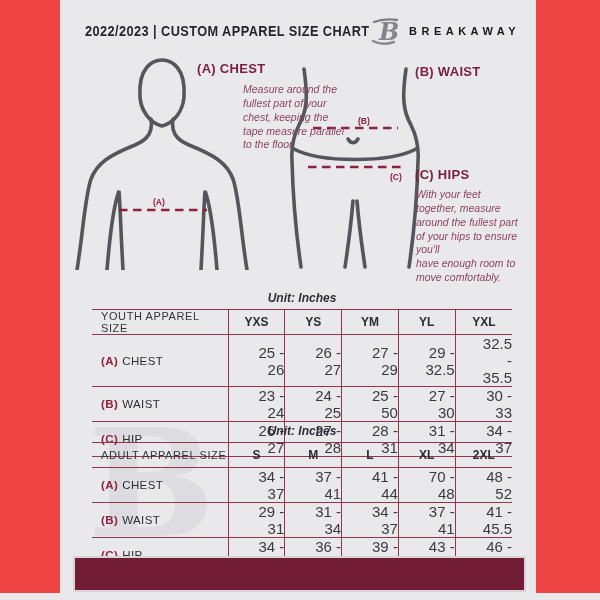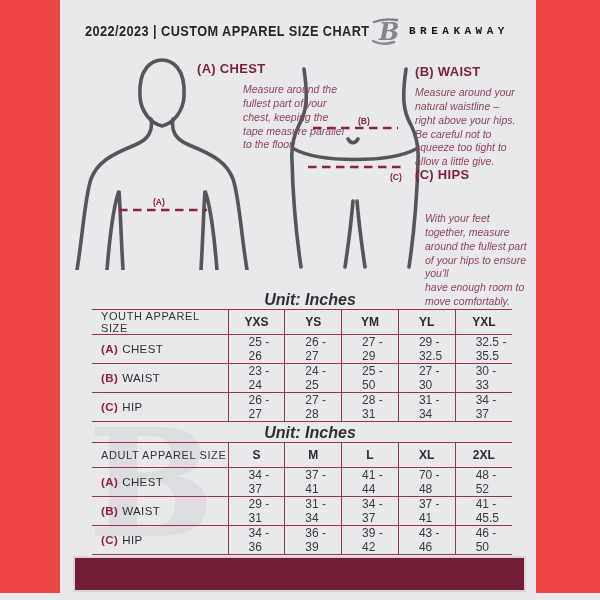--- a/index.html
+++ b/index.html
@@ -7,52 +7,52 @@
           font-family:"Liberation Sans", sans-serif;}
   
   #page{position:absolute;left:60px;top:0;width:476px;height:593px;background:#e9e9eb;overflow:hidden;}
   #bottom-strip{position:absolute;left:0;top:593px;width:600px;height:7px;background:#e9e9eb;}
 
   
   .hdr-title{position:absolute;left:25px;top:22px;font-size:15px;font-weight:bold;color:#26262e;
              letter-spacing:.5px;transform:scaleX(.85);transform-origin:left center;white-space:nowrap;z-index:2;}
   .logo-wrap{position:absolute;left:310px;top:15px;width:34px;height:32px;z-index:2;}
   .brand{position:absolute;left:349px;top:25px;font-size:11px;font-weight:bold;color:#17171c;
-         letter-spacing:4.5px;z-index:2;white-space:nowrap;font-family:Liberation Mono, monospace;}
+         letter-spacing:4.5px;z-index:2;white-space:nowrap;}
 
   
   .guide-h{position:absolute;font-size:13px;font-weight:bold;color:#7a1e3e;letter-spacing:.3px;z-index:2;}
   .guide-p{position:absolute;font-size:10.5px;font-style:italic;color:#8d4263;line-height:1.32;
            white-space:pre-line;z-index:2;}
   .measure-tag{position:absolute;font-size:8.5px;font-weight:bold;color:#8e2040;z-index:2;}
   #figures{position:absolute;left:0;top:55px;z-index:2;}
   .fig{stroke:#55555c;stroke-width:3.6;fill:none;stroke-linecap:round;}
   .dash{stroke:#8e2040;stroke-width:2.4;fill:none;stroke-dasharray:8.5 5.5;}
 
   
   .sec-title{position:absolute;left:32px;width:420px;text-align:center;font-size:12.5px;font-weight:bold;
              color:#2f2f38;letter-spacing:.2px;z-index:2;}
-  .sec-unit{position:absolute;left:40px;width:420px;text-align:center;font-size:16px;font-weight:bold;
+  .sec-unit{position:absolute;left:32px;width:420px;text-align:center;font-size:12px;font-weight:bold;
             font-style:italic;color:#2f2f38;z-index:2;}
 
   
   .size-table{position:absolute;left:32px;border-collapse:collapse;table-layout:fixed;width:420px;z-index:2;}
   .size-table tr{border-top:1px solid #94344f;}
   .size-table{border-bottom:1px solid #94344f;}
   .size-table th,.size-table td{border-left:1px solid #94344f;padding:0;background:transparent;}
   .size-table tr > *:first-child{border-left:none;}
   .size-table col.c0{width:136px;}
   .size-table col.cv{width:56.8px;}
   .size-table thead th{height:24px;}
   .size-table tbody td{height:23px;}
   th.firstcol{font-weight:normal;font-size:11px;letter-spacing:.6px;color:#33333b;text-align:left;padding-left:9px;}
   th.sizecol{font-size:12px;font-weight:bold;color:#2b2b33;text-align:center;}
   td.lbl{font-size:11.5px;text-align:left;padding-left:9px;color:#2c2c34;letter-spacing:.4px;}
   td.lbl .pfx{color:#8e2040;font-weight:bold;margin-right:4px;}
-  td.val{font-size:12px;color:#3a3a42;text-align:left;padding-left:20px;}
+  td.val{font-size:15px;color:#3a3a42;text-align:right;padding-left:20px;}
 
   
   #watermark{position:absolute;left:28px;top:408px;font-family:"DejaVu Serif", serif;font-weight:bold;
              font-size:150px;color:#dddde1;z-index:1;line-height:1;}
   #footer-bar{position:absolute;left:13px;top:556px;width:449px;height:32px;background:#721d35;
               border:2px solid #d9d3d7;z-index:3;}
 </style>
 </head>
 <body>
 
@@ -93,28 +93,22 @@
     <span class="measure-tag" style="left:298px;top:116px;">(B)</span>
     <span class="measure-tag" style="left:330px;top:172px;">(C)</span>
 
     <div class="guide-h" style="left:137px;top:61px;">(A) CHEST</div>
     <div class="guide-p" style="left:137px;top:83px;width:116px;margin-left:46px;">Measure around the
 fullest part of your
 chest, keeping the
 tape measure parallel
 to the floor</div>
     <div class="guide-h" style="left:355px;top:64px;">(B) WAIST</div>
-    <div class="guide-p" style="left:355px;top:86px;width:126px;">Measure around your
-natural waistline –
-right above your hips.
-Be careful not to
-squeeze too tight to
-allow a little give.</div>
     <div class="guide-h" style="left:355px;top:167px;">(C) HIPS</div>
-    <div class="guide-p" style="left:365px;top:188px;width:130px;margin-top:24px;">With your feet
+    <div class="guide-p" style="left:356px;top:188px;width:130px;">With your feet
 together, measure
 around the fullest part
 of your hips to ensure
 you'll
 have enough room to
 move comfortably.</div>
 
     <div class="sec-unit" style="top:291px;">Unit: Inches</div>
     <table class="size-table" style="top:309px;">
       <colgroup>

